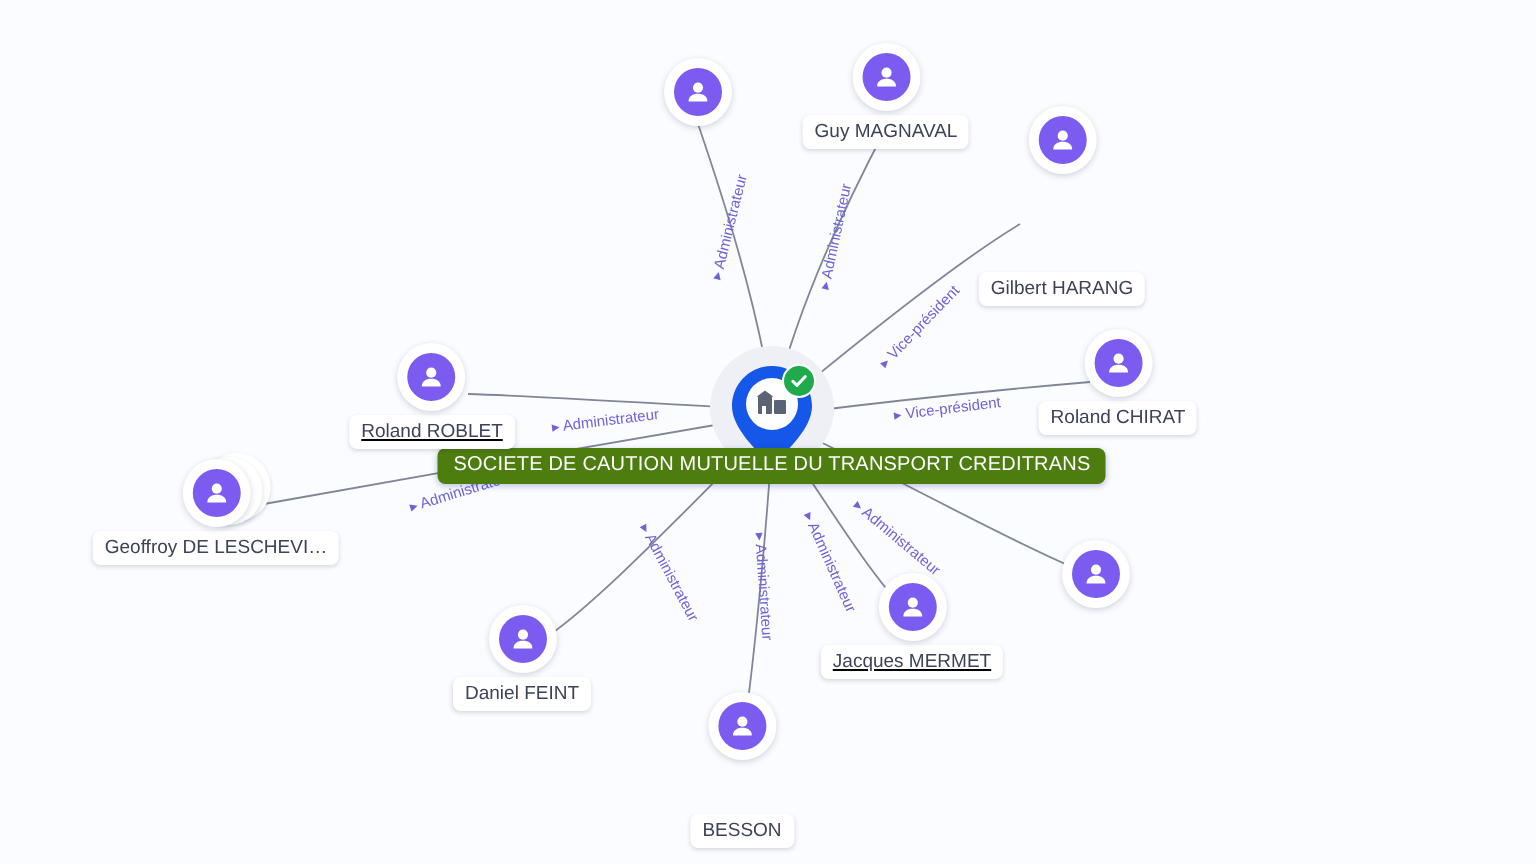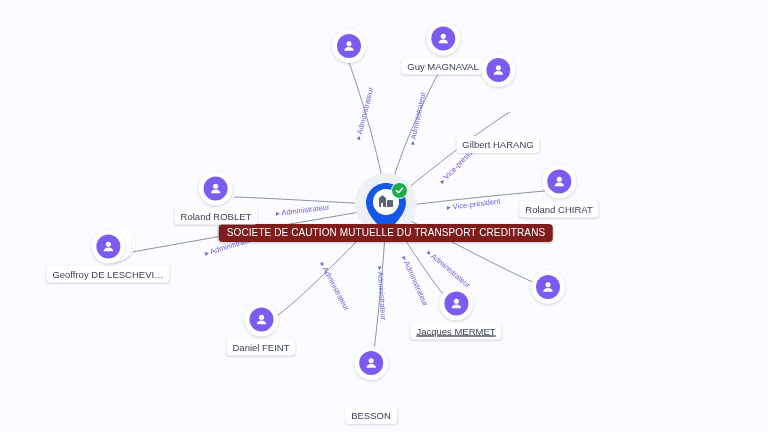--- a/index.html
+++ b/index.html
@@ -99,21 +99,21 @@
     border: 1.5px solid #ffffff;
     display: flex;
     align-items: center;
     justify-content: center;
   }
   .company-label {
     position: absolute;
     left: 50%;
     top: 44px;
     transform: translateX(-50%);
-    background: #7f1d1d;
+    background: #4d7c0f;
     color: #ffffff;
     font-size: 10px;
     line-height: 12px;
     white-space: nowrap;
     padding: 3px 8px;
     border-radius: 4px;
     box-shadow: 0 1px 3px rgba(20,40,120,0.28);
     letter-spacing: 0.1px;
   }
   .edge-label {
@@ -200,21 +200,21 @@
             <div class="avatar-circle">
               <svg width="14" height="14" viewBox="0 0 16 16">
                 <circle cx="8" cy="5.5" r="2.9" fill="#ffffff"></circle>
                 <path d="M2.6 13.4 C2.6 10.4 5 9 8 9 C11 9 13.4 10.4 13.4 13.4 Z" fill="#ffffff"></path>
               </svg>
             </div>
           </div>
         </div>
         <div class="node-label">Guy MAGNAVAL</div>
       </div>
-      <div class="node" style="left: 498px; top: 103px; gap: 47px;">
+      <div class="node" style="left: 531px; top: 103px; gap: 47px;">
         <div class="avatar-wrap">
           <div class="avatar-ring">
             <div class="avatar-circle">
               <svg width="14" height="14" viewBox="0 0 16 16">
                 <circle cx="8" cy="5.5" r="2.9" fill="#ffffff"></circle>
                 <path d="M2.6 13.4 C2.6 10.4 5 9 8 9 C11 9 13.4 10.4 13.4 13.4 Z" fill="#ffffff"></path>
               </svg>
             </div>
           </div>
         </div>
@@ -292,21 +292,21 @@
             <div class="avatar-circle">
               <svg width="14" height="14" viewBox="0 0 16 16">
                 <circle cx="8" cy="5.5" r="2.9" fill="#ffffff"></circle>
                 <path d="M2.6 13.4 C2.6 10.4 5 9 8 9 C11 9 13.4 10.4 13.4 13.4 Z" fill="#ffffff"></path>
               </svg>
             </div>
           </div>
         </div>
         <div class="node-label">Geoffroy DE LESCHEVI…</div>
       </div>
-      <div class="node" style="left: 216px; top: 198px;">
+      <div class="node" style="left: 216px; top: 198px; text-decoration: underline;">
         <div class="avatar-wrap">
           <div class="avatar-ring">
             <div class="avatar-circle">
               <svg width="14" height="14" viewBox="0 0 16 16">
                 <circle cx="8" cy="5.5" r="2.9" fill="#ffffff"></circle>
                 <path d="M2.6 13.4 C2.6 10.4 5 9 8 9 C11 9 13.4 10.4 13.4 13.4 Z" fill="#ffffff"></path>
               </svg>
             </div>
           </div>
         </div>

